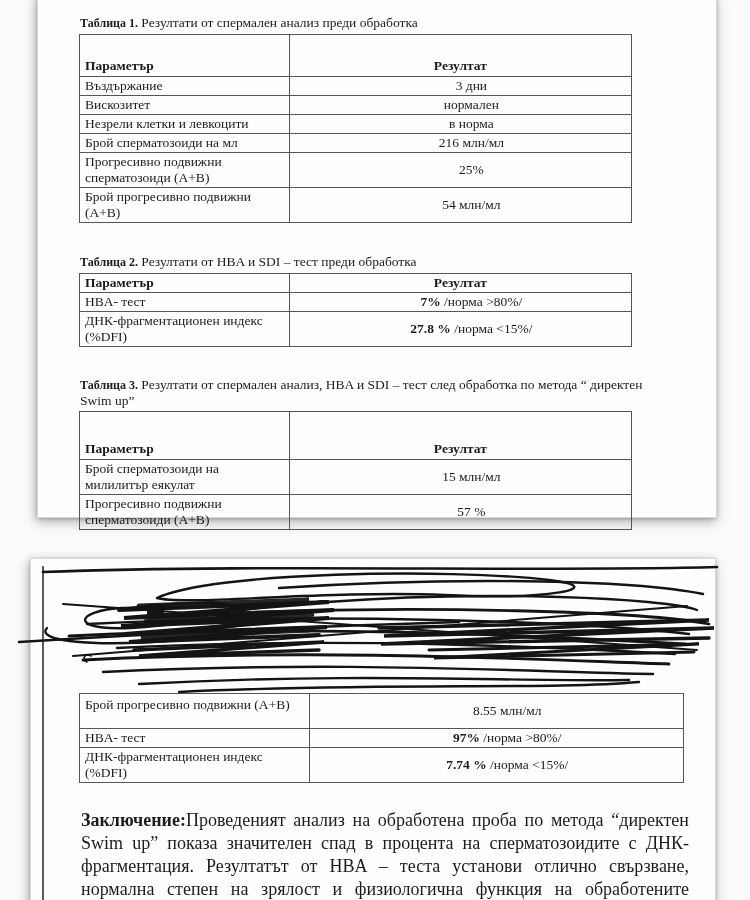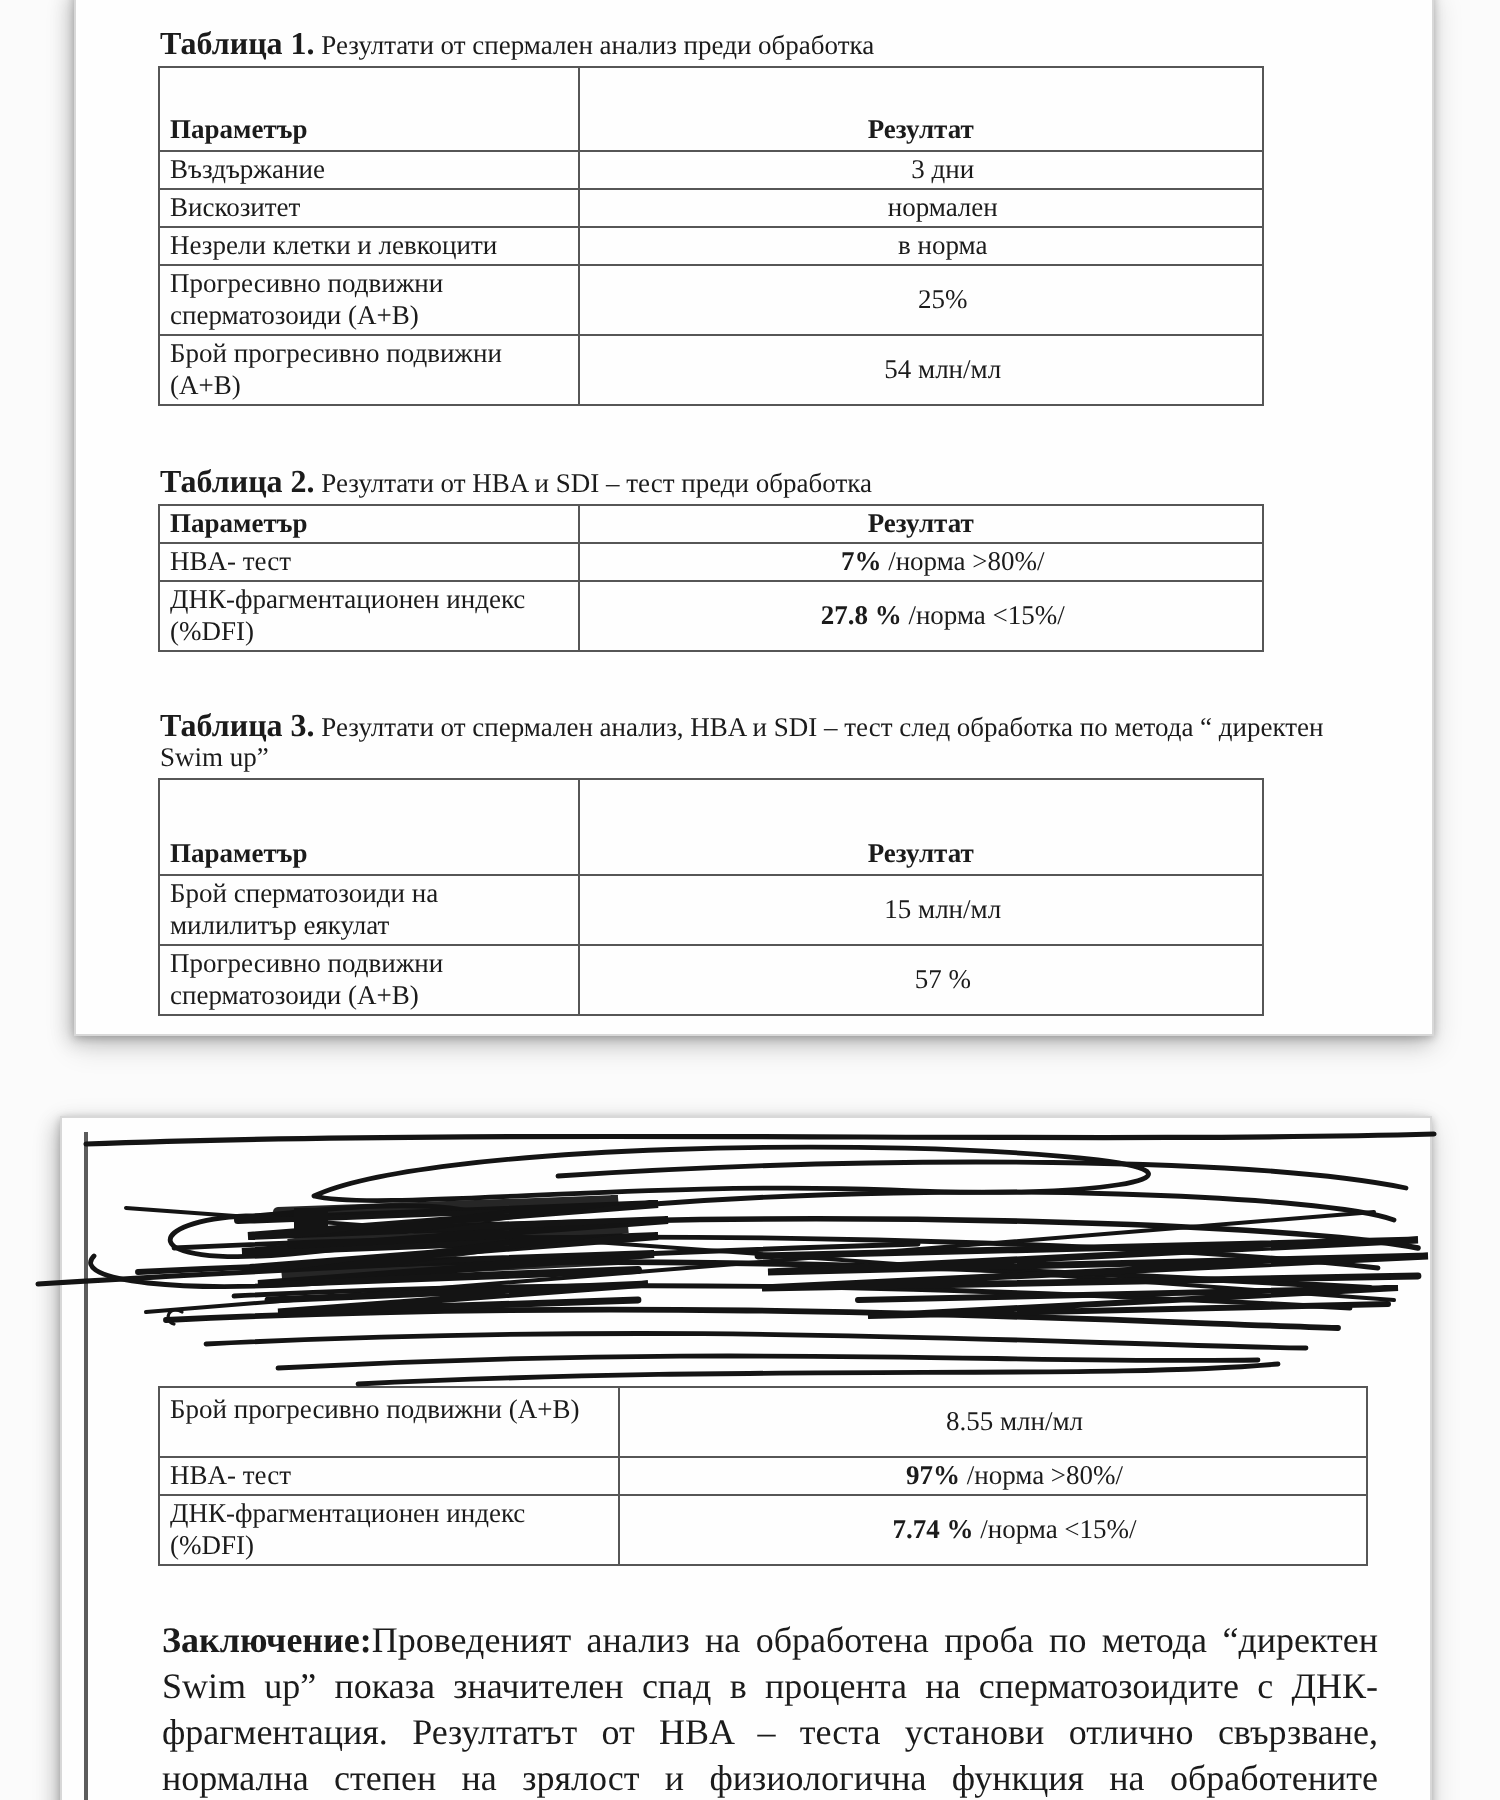--- a/index.html
+++ b/index.html
@@ -13,21 +13,21 @@
   .page{
     position:absolute;background:#fefefe;
     border:1px solid #d8d8d8;
     box-shadow:0 1px 4px rgba(0,0,0,.22),0 5px 14px rgba(0,0,0,.16),-3px 3px 9px rgba(0,0,0,.14);
     box-sizing:border-box;
   }
   .page1{left:37px;top:-6px;width:680px;height:524px;padding:20px 44px 0 41px;}
   .page2{left:30px;top:558px;width:686px;height:400px;padding:0 33px 0 48px;}
 
   .tbl-title{margin:0 0 3px 1px;font-size:13.5px;line-height:15px;}
-  .tbl-title b{font-size:16px;}
+  .tbl-title b{font-size:12px;}
   .tbl-block{margin-bottom:0;}
   .sp1{height:31px;} .sp2{height:30px;}
 
   table.doc{
     border-collapse:collapse;width:553px;table-layout:fixed;
     font-size:13.5px;
   }
   .page2 table.doc{width:605px;}
   table.doc col.c1{width:38%;}
   table.doc col.c2{width:62%;}
@@ -82,20 +82,24 @@
               <td class="param">Въздържание</td>
               <td class="res">3 дни</td>
             </tr>
             <tr>
               <td class="param">Вискозитет</td>
               <td class="res">нормален</td>
             </tr>
             <tr>
               <td class="param">Незрели клетки и левкоцити</td>
               <td class="res">в норма</td>
+            </tr>
+            <tr>
+              <td class="param">Брой сперматозоиди на мл</td>
+              <td class="res">216 млн/мл</td>
             </tr>
             <tr>
               <td class="param">Прогресивно подвижни сперматозоиди (A+B)</td>
               <td class="res">25%</td>
             </tr>
             <tr>
               <td class="param">Брой прогресивно подвижни (A+B)</td>
               <td class="res">54 млн/мл</td>
             </tr>
           </tbody>

